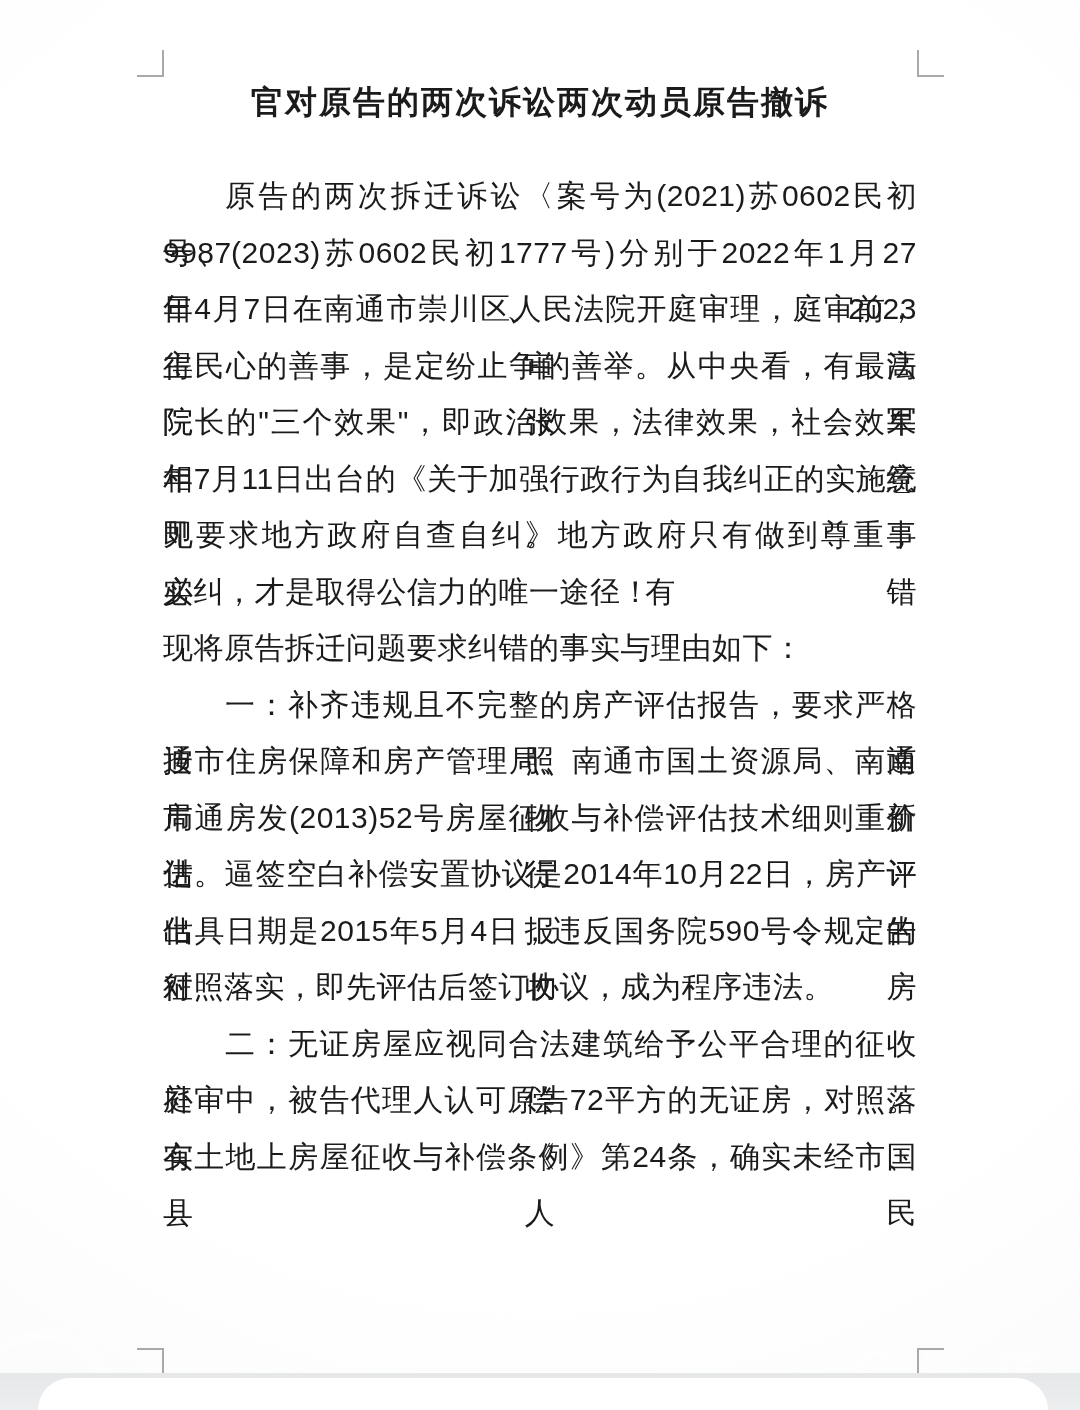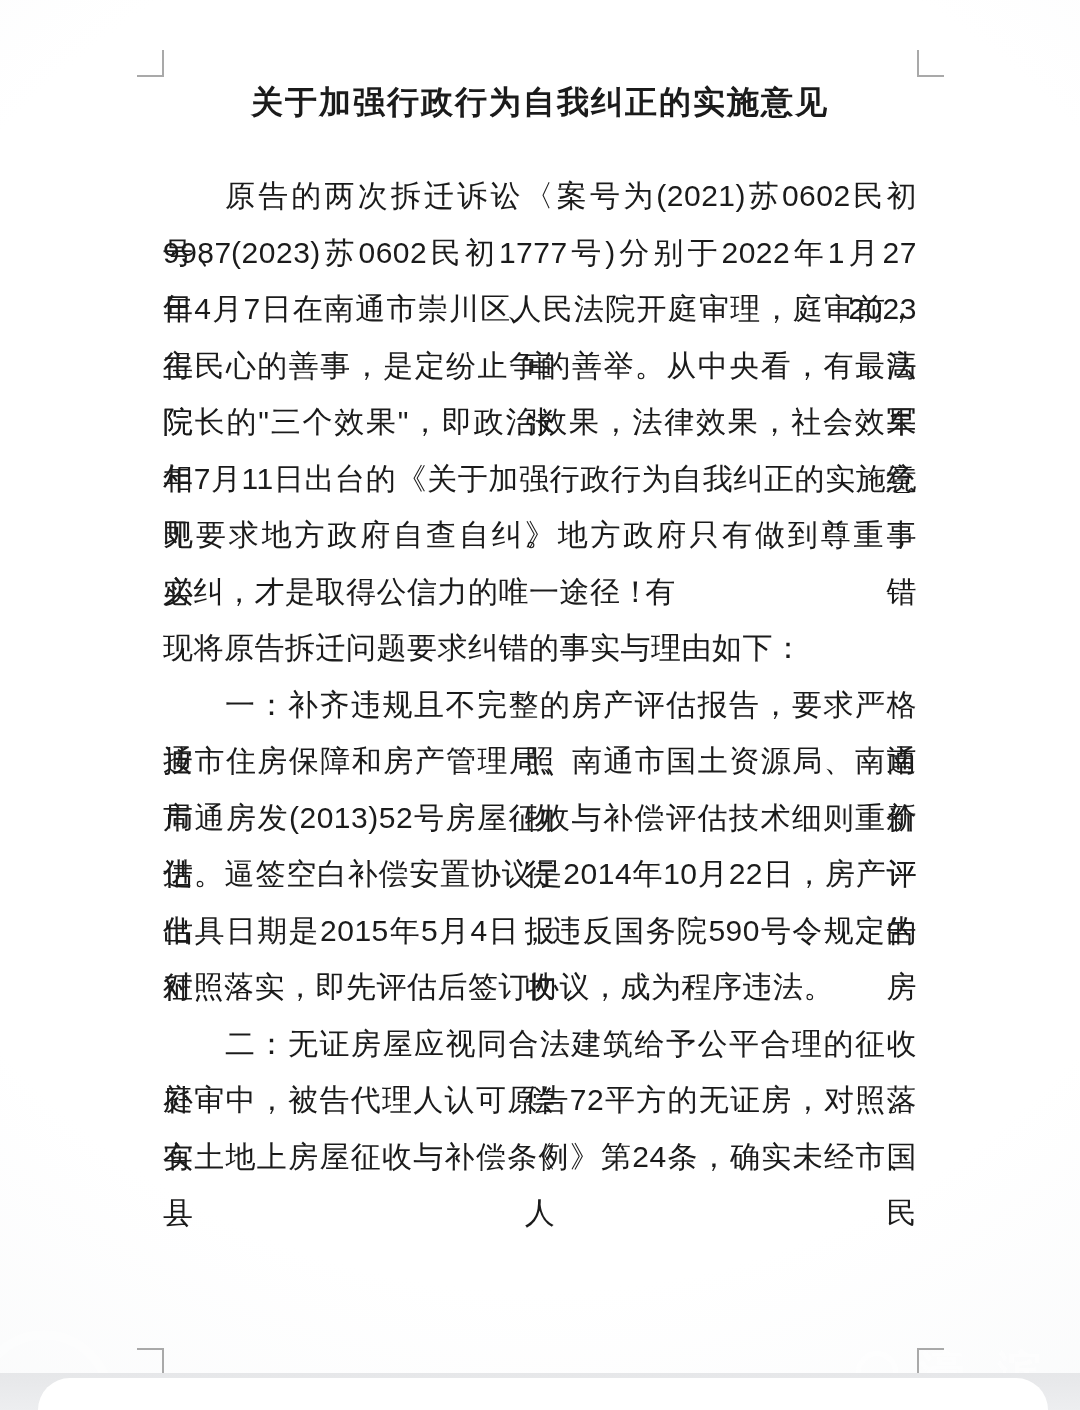--- a/index.html
+++ b/index.html
@@ -62,21 +62,21 @@
 
 <div class="screen">
   <div class="page-surface"></div>
 
   <div class="mark mark-tl"></div>
   <div class="mark mark-tr"></div>
   <div class="mark mark-bl"></div>
   <div class="mark mark-br"></div>
 
   <div class="doc">
-    <h1 class="title">关于加强行政行为自我纠正的实施意见</h1>
+    <h1 class="title">官对原告的两次诉讼两次动员原告撤诉</h1>
     <div class="lines">
 
     <div class="line indent fill">原告的两次拆迁诉讼〈案号为(2021)苏0602民初9987</div>
         <div class="line fill">号、(2023)苏0602民初1777号)分别于2022年1月27日、2023</div>
         <div class="line fill">年4月7日在南通市崇川区人民法院开庭审理，庭审前，主审法</div>
         <div class="line fill">得民心的善事，是定纷止争的善举。从中央看，有最高院张军</div>
         <div class="line fill">院长的"三个效果"，即政治效果，法律效果，社会效果相统</div>
         <div class="line fill">年7月11日出台的《关于加强行政行为自我纠正的实施意见》，</div>
         <div class="line fill">即要求地方政府自查自纠。地方政府只有做到尊重事实，有错</div>
         <div class="line">必纠，才是取得公信力的唯一途径！</div>

